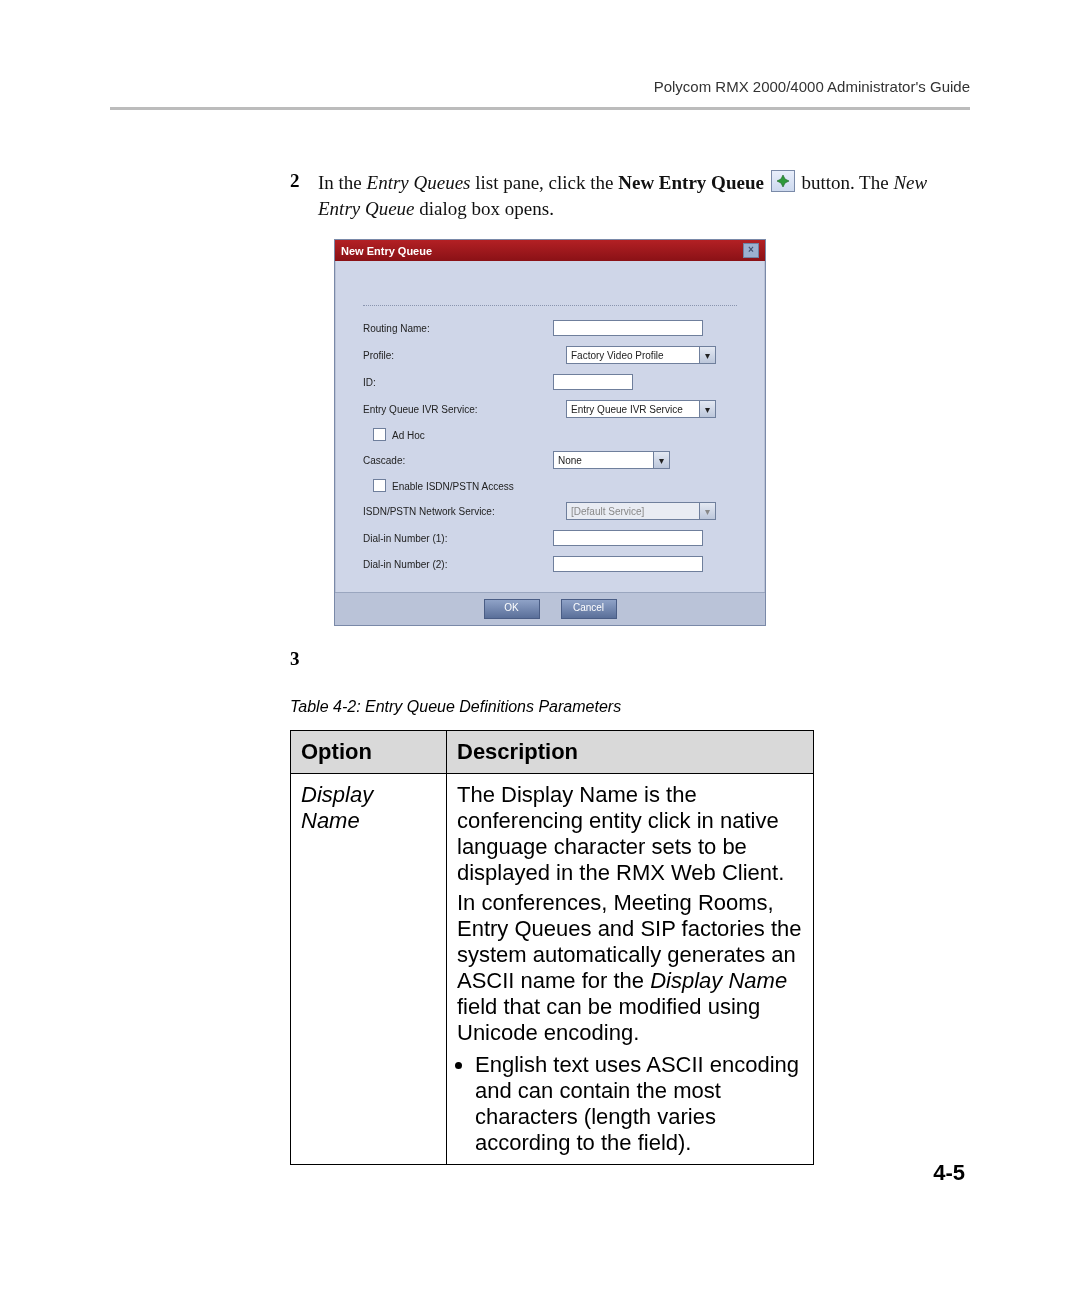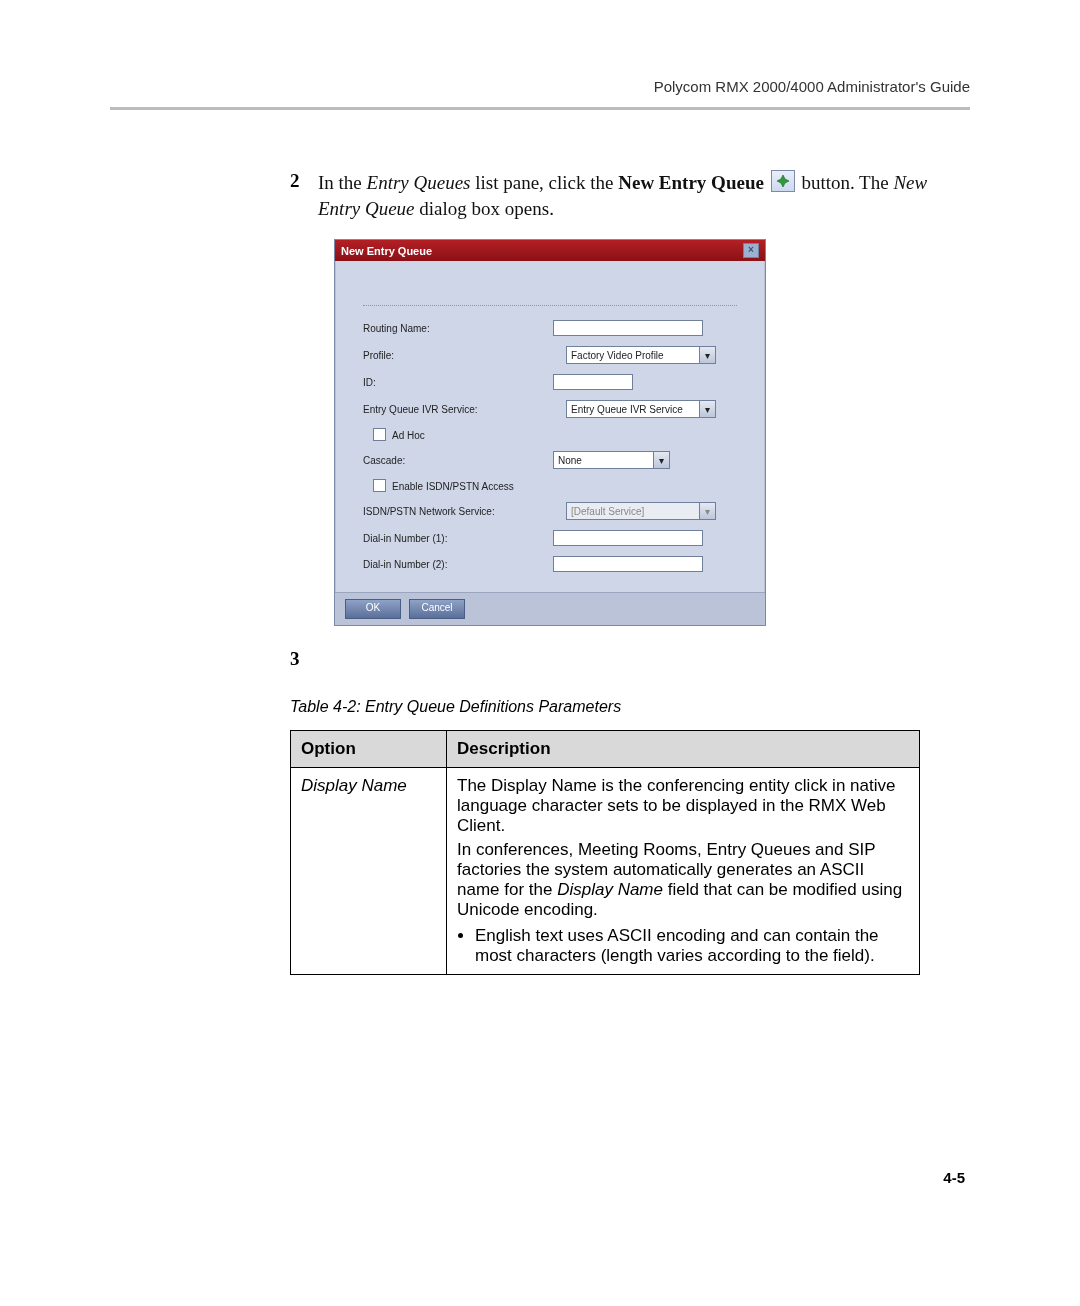--- a/index.html
+++ b/index.html
@@ -142,64 +142,64 @@
   .sep-dotted {
     border: none;
     border-top: 1px dotted #8a95af;
     margin: 14px 0 14px 0;
   }
   .dialog-buttons {
     background: #bac3d8;
     border-top: 1px solid #9aa6bf;
     padding: 6px 10px;
     display: flex;
-    justify-content: flex-start;
-    gap: 8px;
+    justify-content: center;
+    gap: 21px;
   }
   .dbtn {
     min-width: 54px;
     height: 18px;
     font-size: 10px;
     background: linear-gradient(#8fa2c7,#5a6f99);
     color: #fff;
     border: 1px solid #4a5d85;
     text-align: center;
     line-height: 16px;
   }
 
   .table-caption {
     font-style: italic;
     font-size: 16px;
     margin: 28px 0 14px 0;
   }
   table.params {
     border-collapse: collapse;
-    width: 630px;
-    font-size: 17px;
+    width: 524px;
+    font-size: 22px;
   }
   table.params th, table.params td {
     border: 1px solid #000;
     padding: 8px 10px;
     vertical-align: top;
     text-align: left;
   }
   table.params th {
     background: #d9d9d9;
     font-weight: bold;
   }
   table.params td.opt { font-style: italic; width: 135px; }
   table.params ul { margin: 6px 0 0 18px; padding: 0; }
   table.params li { margin-bottom: 0; }
 
   .page-num {
     position: absolute;
     bottom: 120px;
     right: 115px;
     font-weight: bold;
-    font-size: 15px;
+    font-size: 22px;
   }
 </style>
 </head>
 <body>
 
 <div class="page">
   <div class="header-text">Polycom RMX 2000/4000 Administrator's Guide</div>
   <hr class="hr">
 
   <div class="content">

